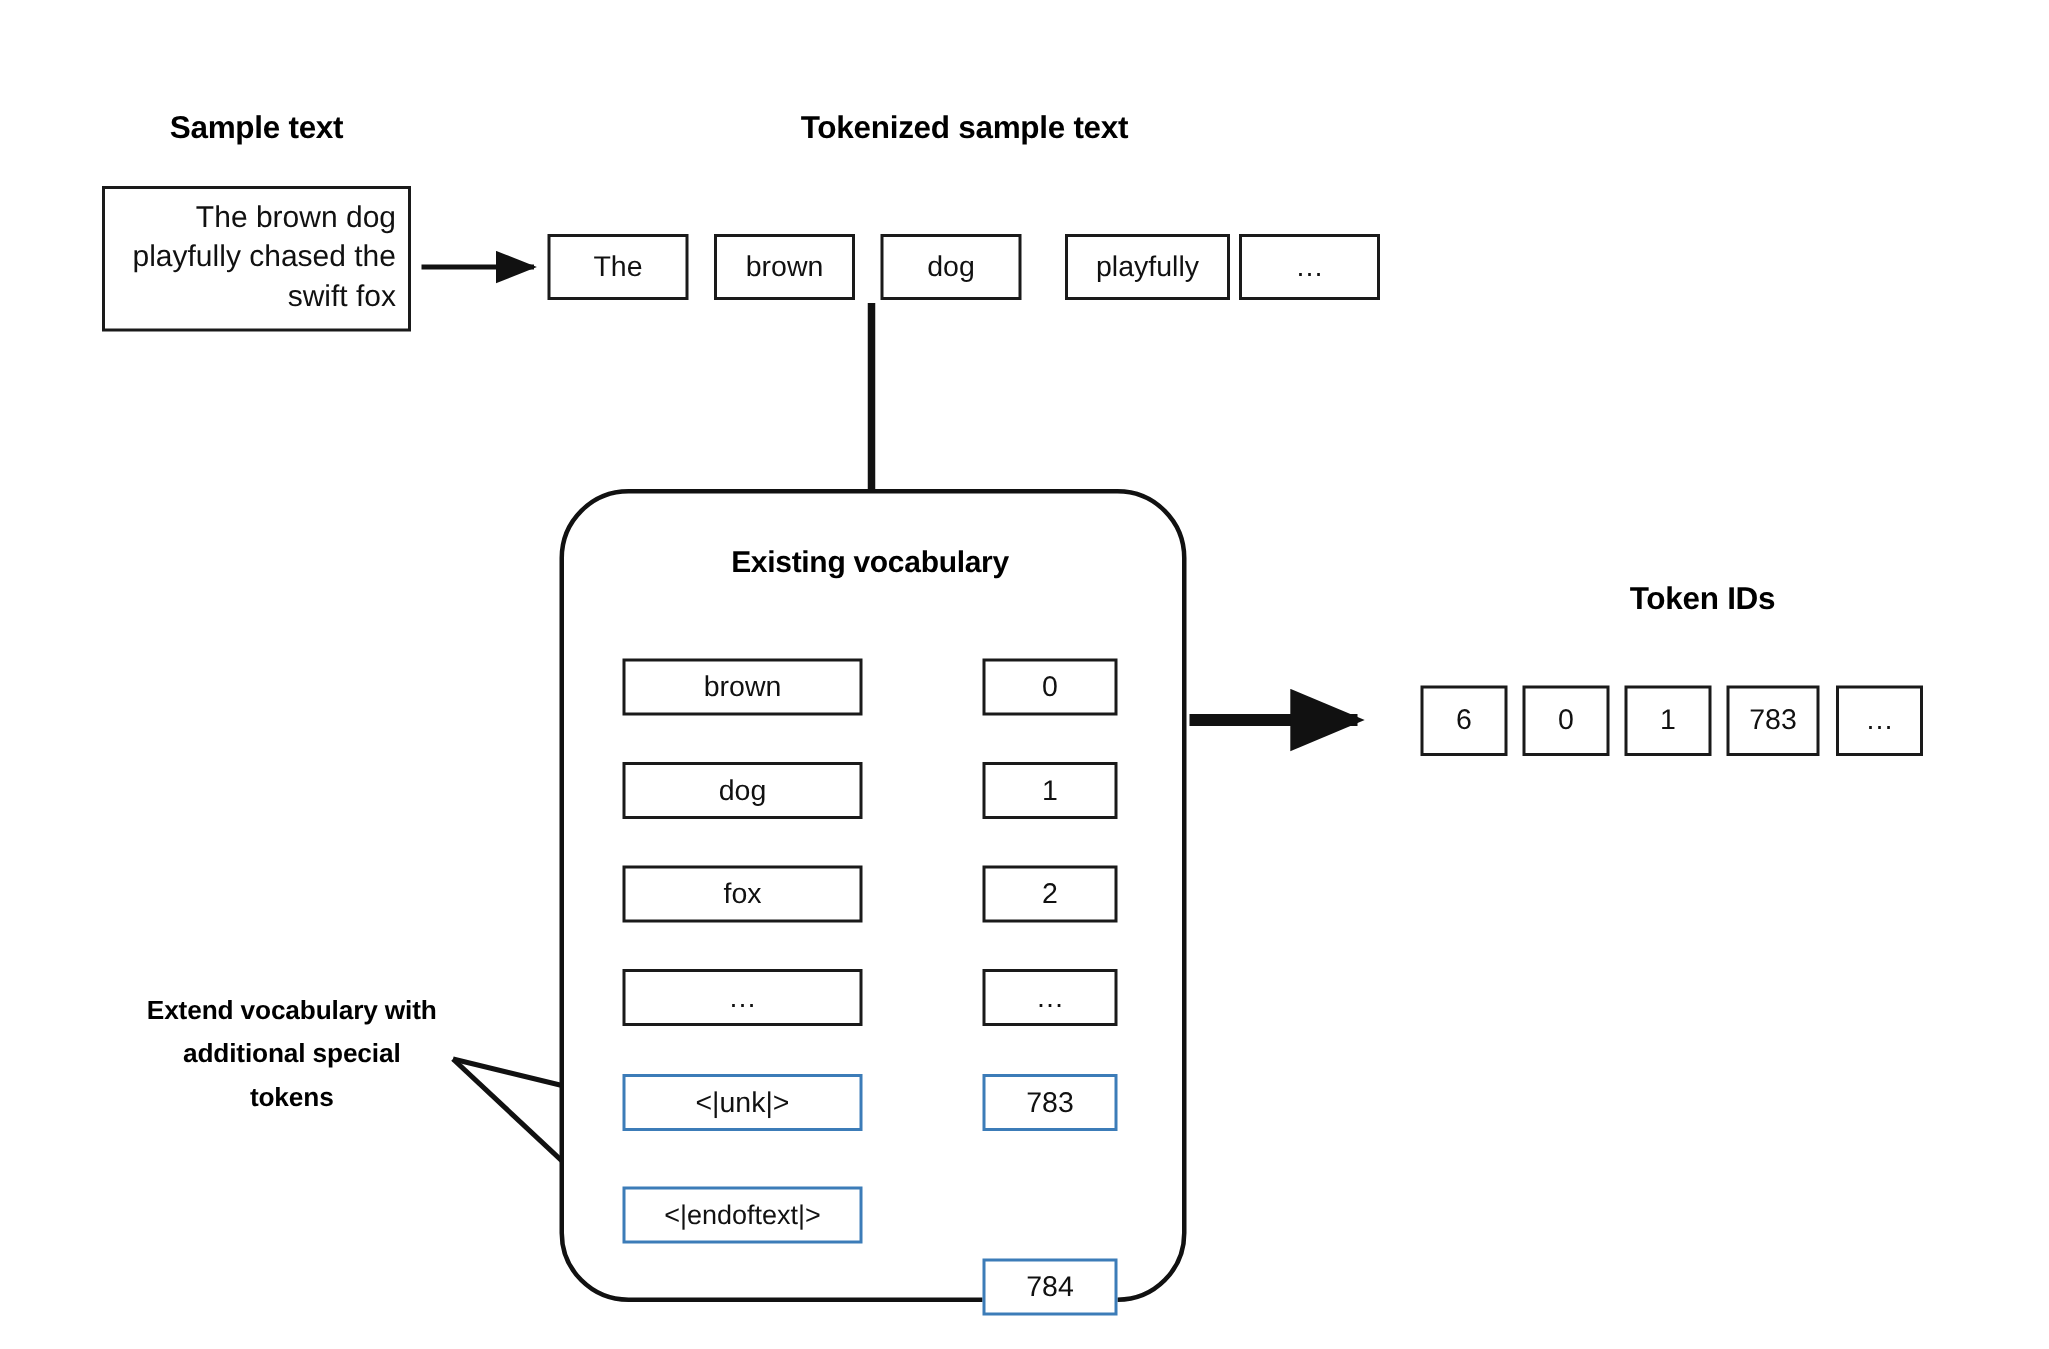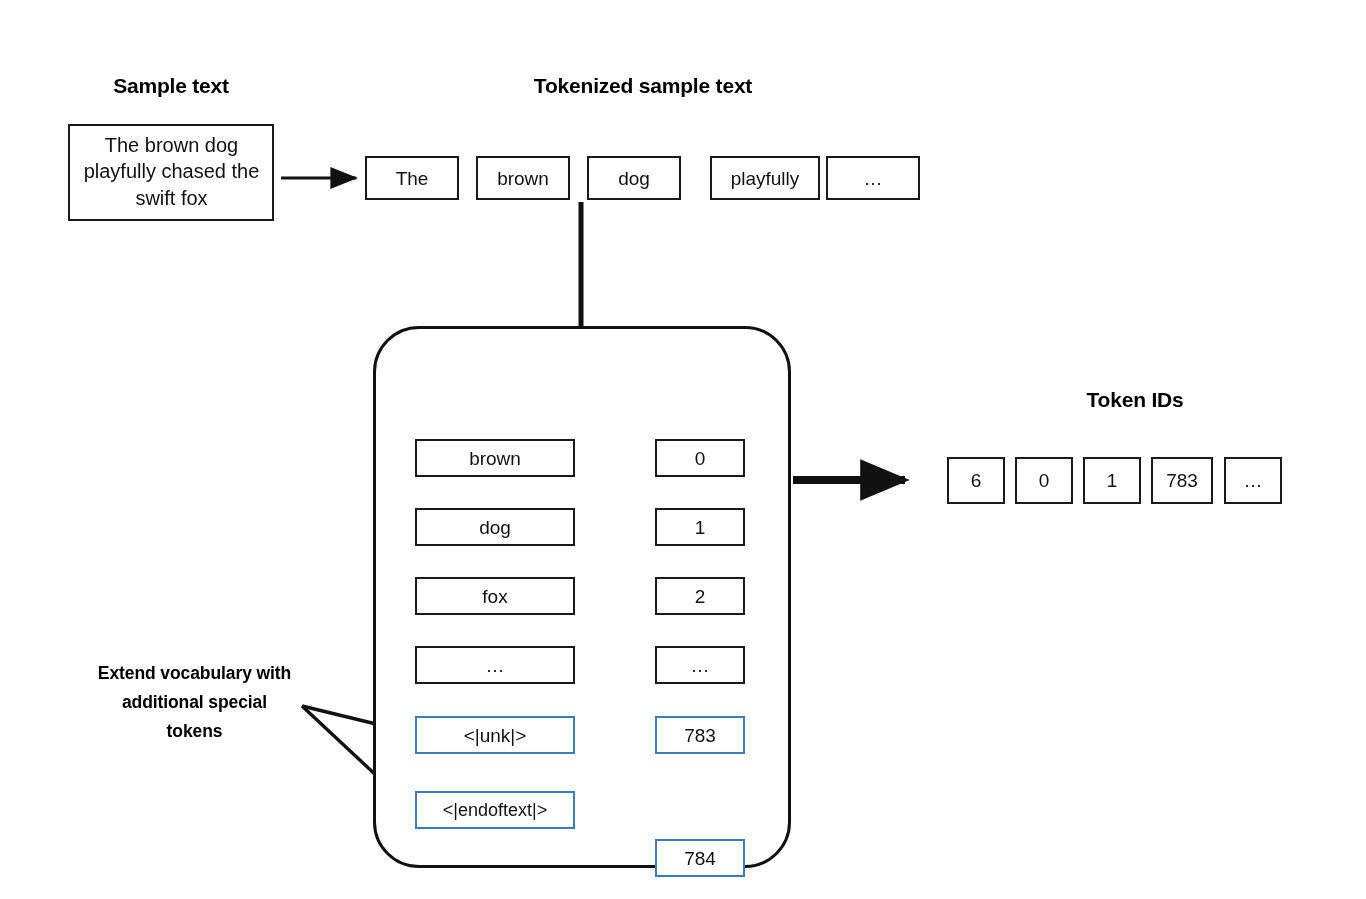--- a/index.html
+++ b/index.html
@@ -65,21 +65,21 @@
   
   #sample-text-box {
     left: 68px;
     top: 108px;
     width: 206px;
     height: 97px;
     display: block;
     padding: 6px 8px 0 9px;
     font-size: 20px;
     line-height: 1.32;
-    text-align: center;
+    text-align: right;
   }
 
   
   .tok {
     top: 140px;
     height: 44px;
     font-size: 19px;
   }
 
   
@@ -192,20 +192,21 @@
   <div id="tokenized-row">
       <div class="box tok" style="left: 365px; width: 94px;">The</div>
       <div class="box tok" style="left: 476px; width: 94px;">brown</div>
       <div class="box tok" style="left: 587px; width: 94px;">dog</div>
       <div class="box tok" style="left: 698px; width: 110px; margin-left: 12px;">playfully</div>
       <div class="box tok" style="left: 826px; width: 94px;">…</div>
     </div>
 
   <div id="vocab-container"></div>
 
+  <div class="heading" id="heading-vocab">Existing vocabulary</div>
 
   <div id="vocab-rows">
       <div class="box vocab-word" style="top: 423px;">brown</div>
       <div class="box vocab-id" style="top: 423px;">0</div>
       <div class="box vocab-word" style="top: 492px;">dog</div>
       <div class="box vocab-id" style="top: 492px;">1</div>
       <div class="box vocab-word" style="top: 561px;">fox</div>
       <div class="box vocab-id" style="top: 561px;">2</div>
       <div class="box vocab-word" style="top: 630px;">…</div>
       <div class="box vocab-id" style="top: 630px;">…</div>

